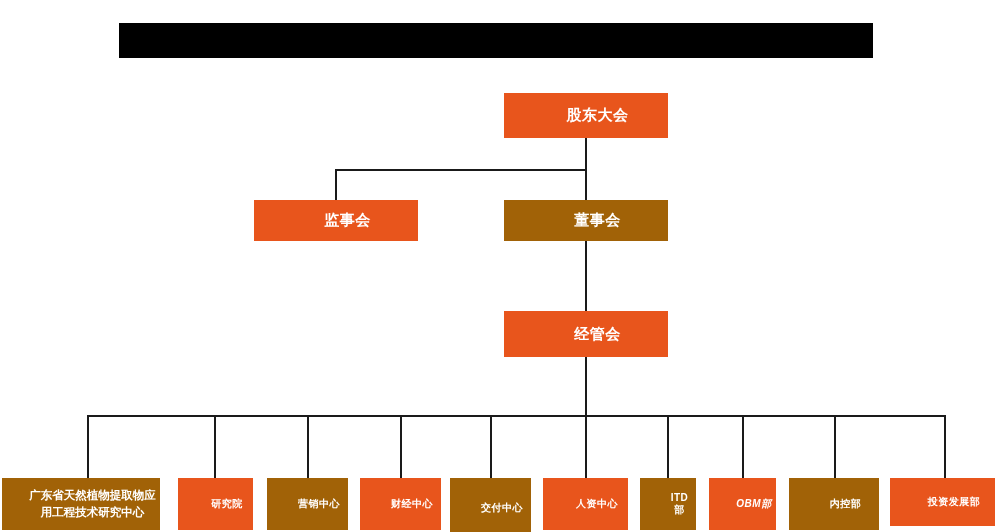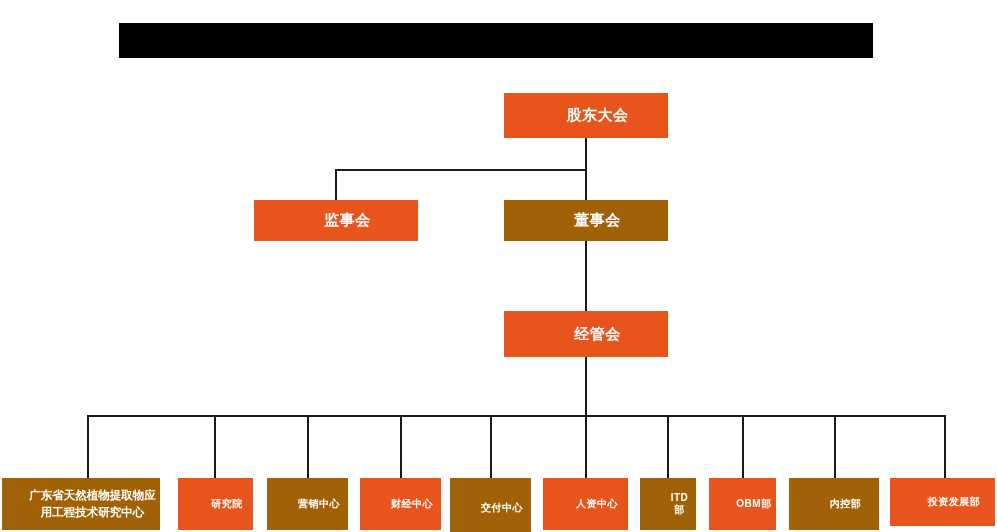--- a/index.html
+++ b/index.html
@@ -134,21 +134,21 @@
   </div>
 
   <div class="node dark dept" style="left:543px; top:478px; width:85px; height:52px;">
     <span class="label">人资中心</span>
   </div>
 
   <div class="node light dept" style="left:640px; top:478px; width:56px; height:52px;">
     <span class="label">ITD部</span>
   </div>
 
-  <div class="node dark dept" style="left:709px; top:478px; width:67px; height:52px;">
+  <div class="node dark dept" style="left:709px; top:478px; width:67px; height:52px;font-style:italic;">
     <span class="label">OBM部</span>
   </div>
 
   <div class="node light dept" style="left:789px; top:478px; width:90px; height:52px;">
     <span class="label">内控部</span>
   </div>
 
   <div class="node dark dept" style="left:890px; top:478px; width:105px; height:48px;">
     <span class="label">投资发展部</span>
   </div>

